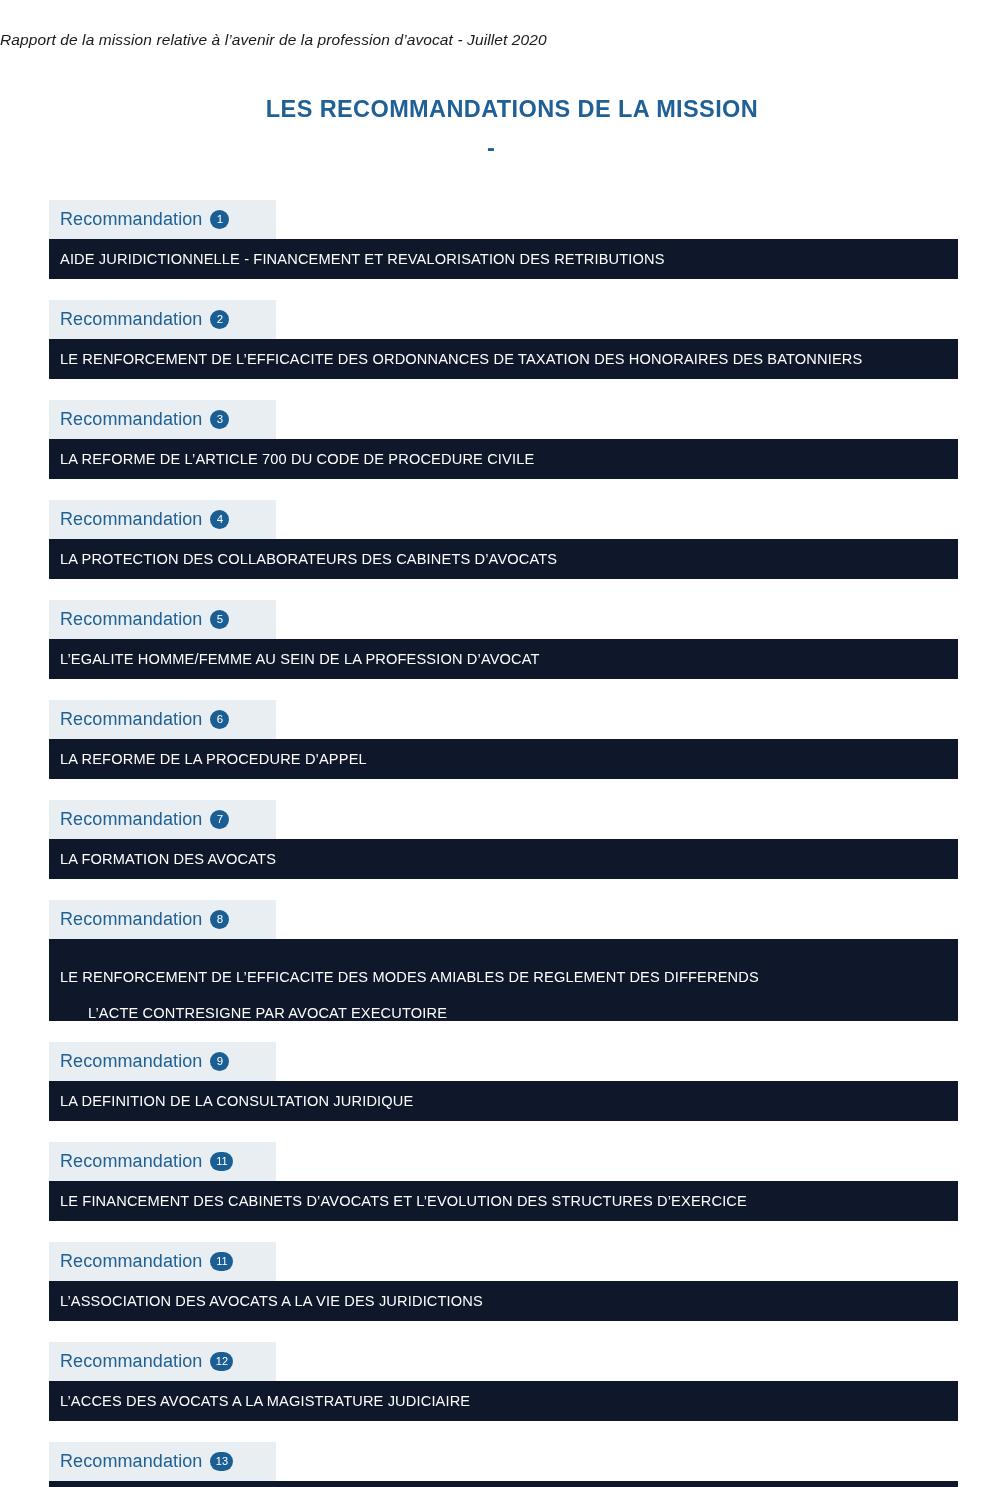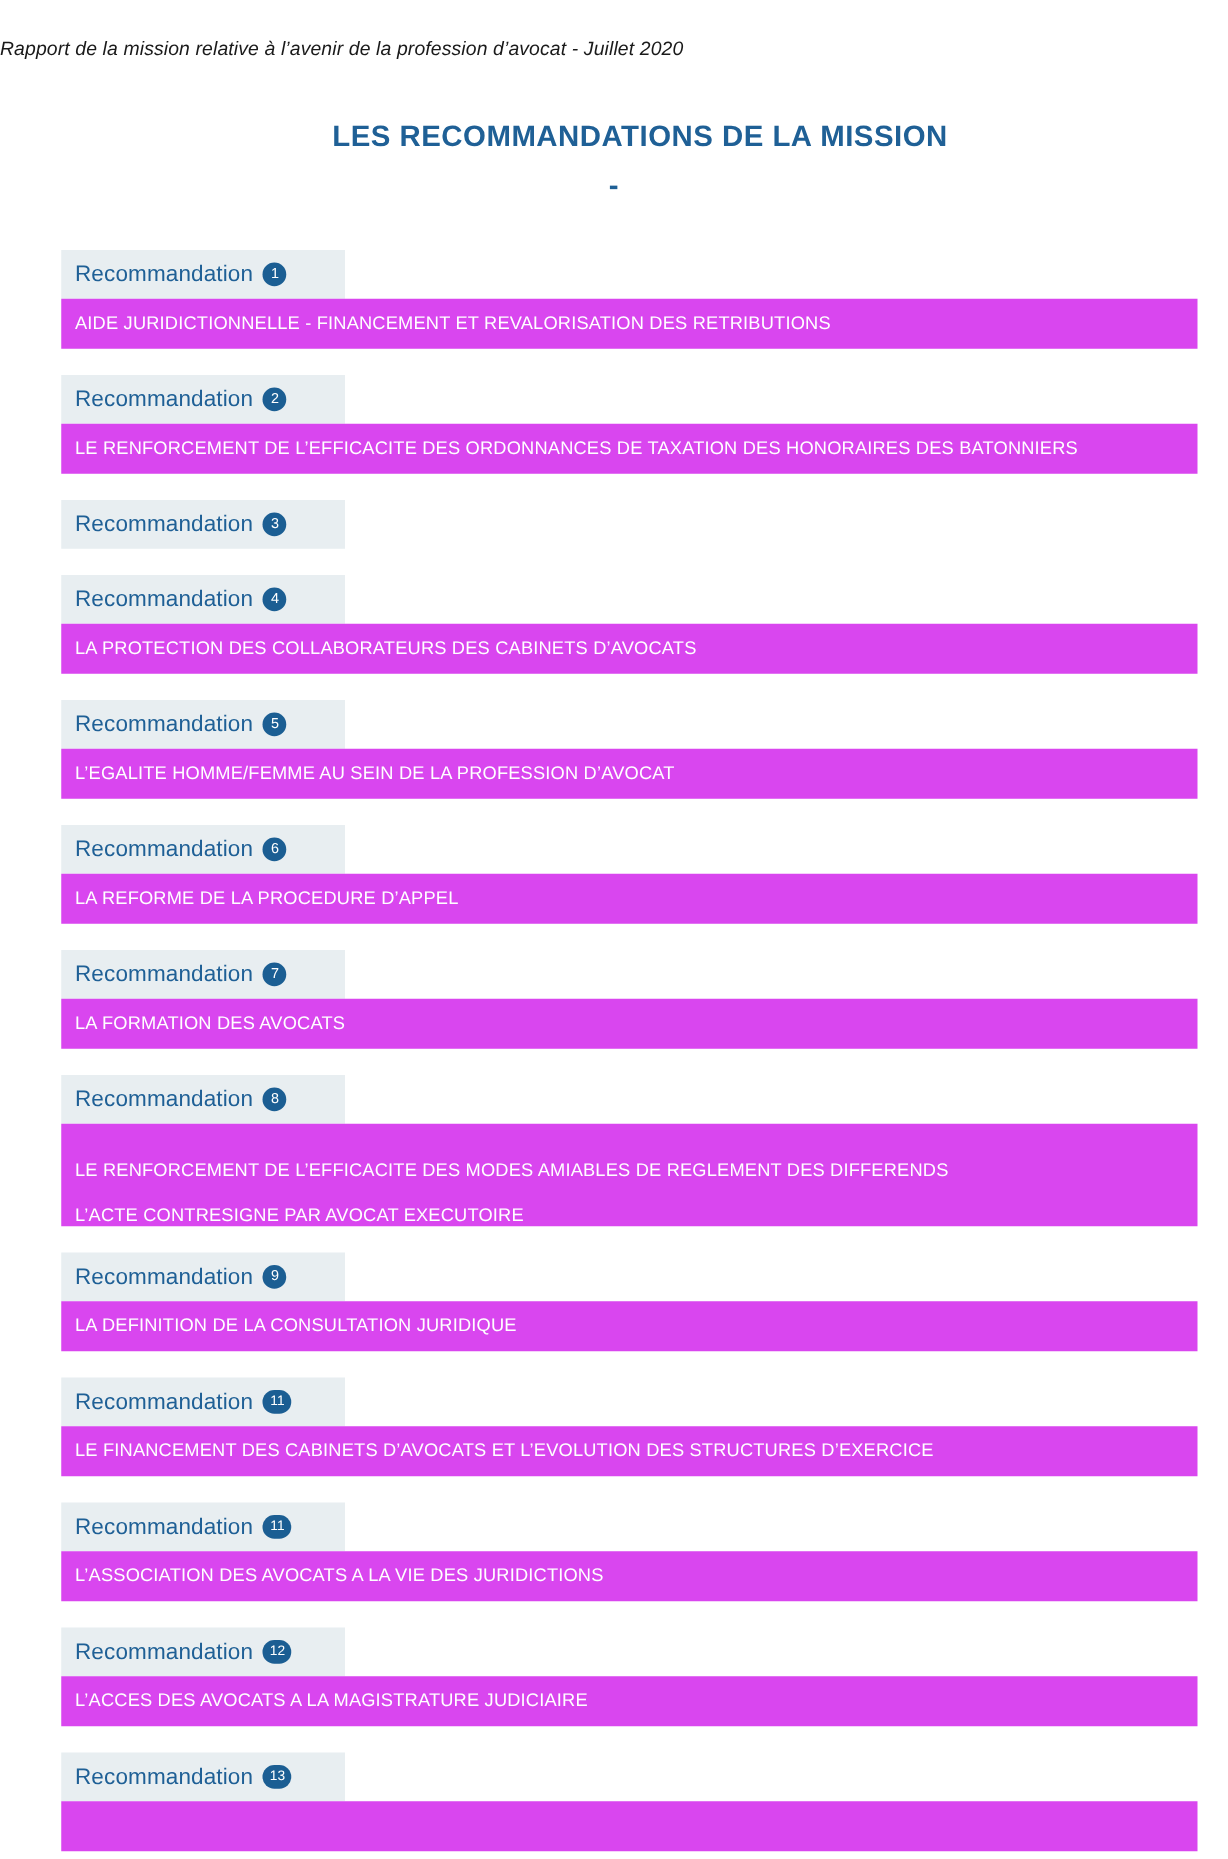--- a/index.html
+++ b/index.html
@@ -106,39 +106,40 @@
     box-sizing: border-box;
   }
   .rec-badge.wide {
     width: 23px;
     height: 19px;
     border-radius: 10px;
     font-size: 11px;
   }
 
   .rec-bar {
-    background: #d946ef;
+    background: #0f172a;
     width: 909px;
     box-sizing: border-box;
     padding: 0 0 0 11px;
     display: flex;
     flex-direction: column;
     justify-content: center;
   }
   .rec-bar.single { height: 40px; }
   .rec-bar.double { height: 82px; justify-content: flex-end; }
 
   .rec-bar-line {
     color: #ffffff;
     font-size: 14.6px;
     letter-spacing: 0.15px;
     line-height: 1;
   }
   .rec-bar.double .rec-bar-line + .rec-bar-line {
     margin-top: 22px;
+    margin-left: 28px;
   }
 </style>
 </head>
 <body>
 
 <div class="page">
 
   <div class="doc-header">Rapport de la mission relative à l’avenir de la profession d’avocat - Juillet 2020</div>
 
   <div class="title-wrap">
@@ -163,20 +164,23 @@
         </div>
         <div class="rec-bar single">
           <div class="rec-bar-line">LE RENFORCEMENT DE L’EFFICACITE DES ORDONNANCES DE TAXATION DES HONORAIRES DES BATONNIERS</div>
         </div>
       </div>
       <div class="rec-block">
         <div class="rec-label">
           <span class="rec-label-text">Recommandation</span>
           <span class="rec-badge">3</span>
         </div>
+        <div class="rec-bar single">
+          <div class="rec-bar-line">LA REFORME DE L’ARTICLE 700 DU CODE DE PROCEDURE CIVILE</div>
+        </div>
       </div>
       <div class="rec-block">
         <div class="rec-label">
           <span class="rec-label-text">Recommandation</span>
           <span class="rec-badge">4</span>
         </div>
         <div class="rec-bar single">
           <div class="rec-bar-line">LA PROTECTION DES COLLABORATEURS DES CABINETS D’AVOCATS</div>
         </div>
       </div>

